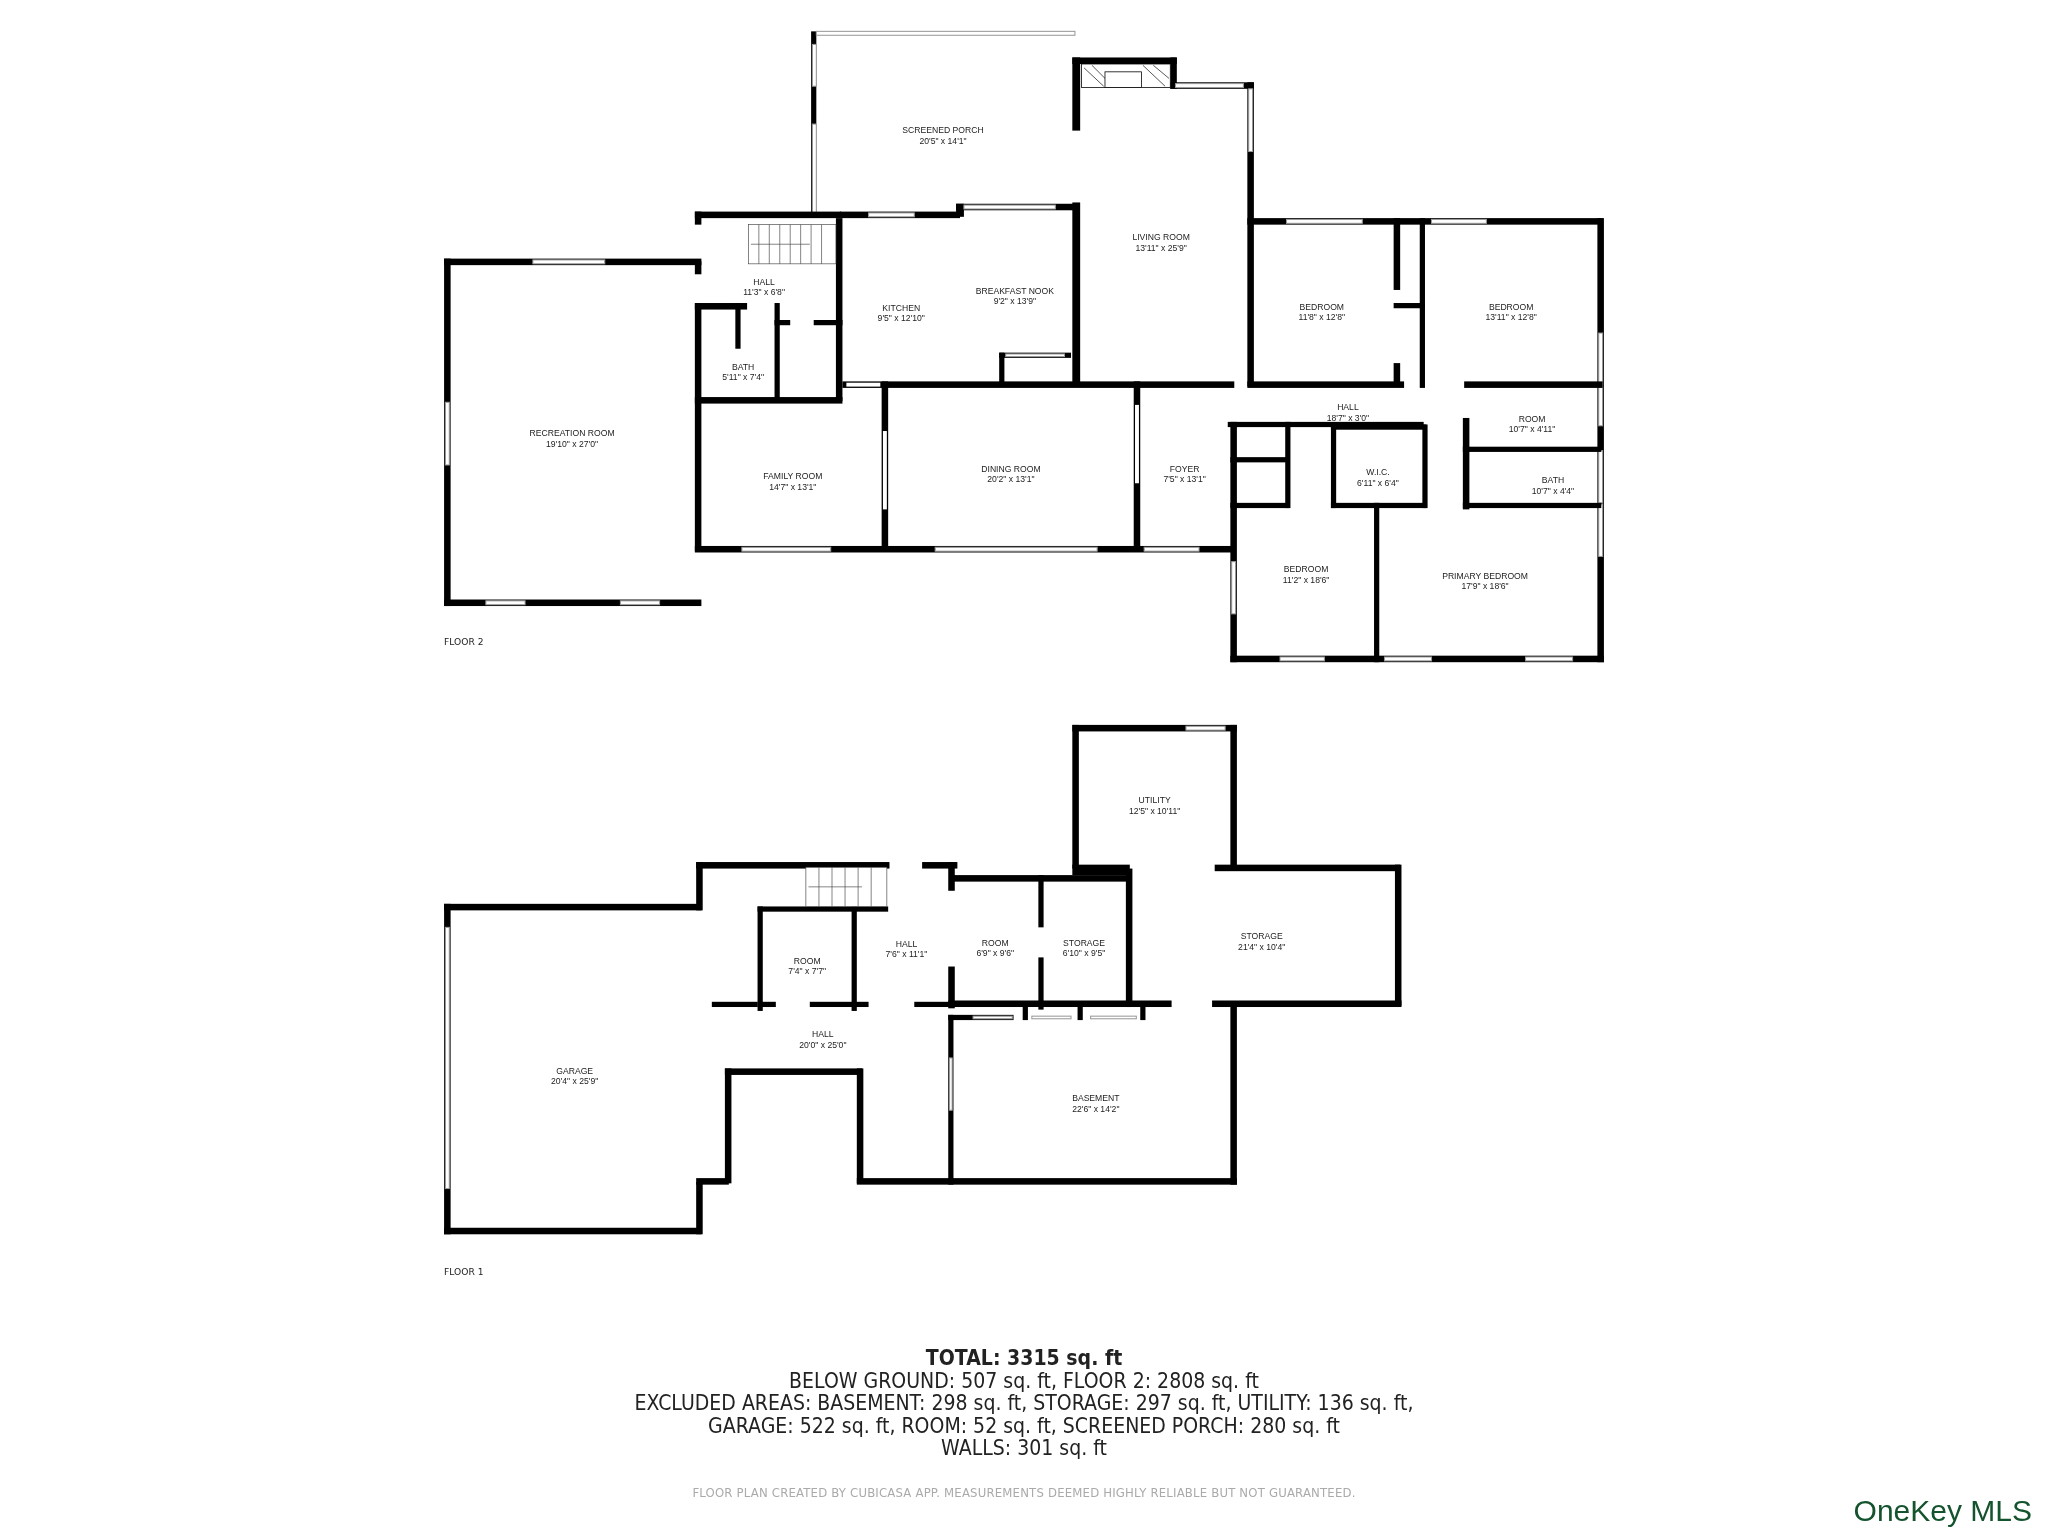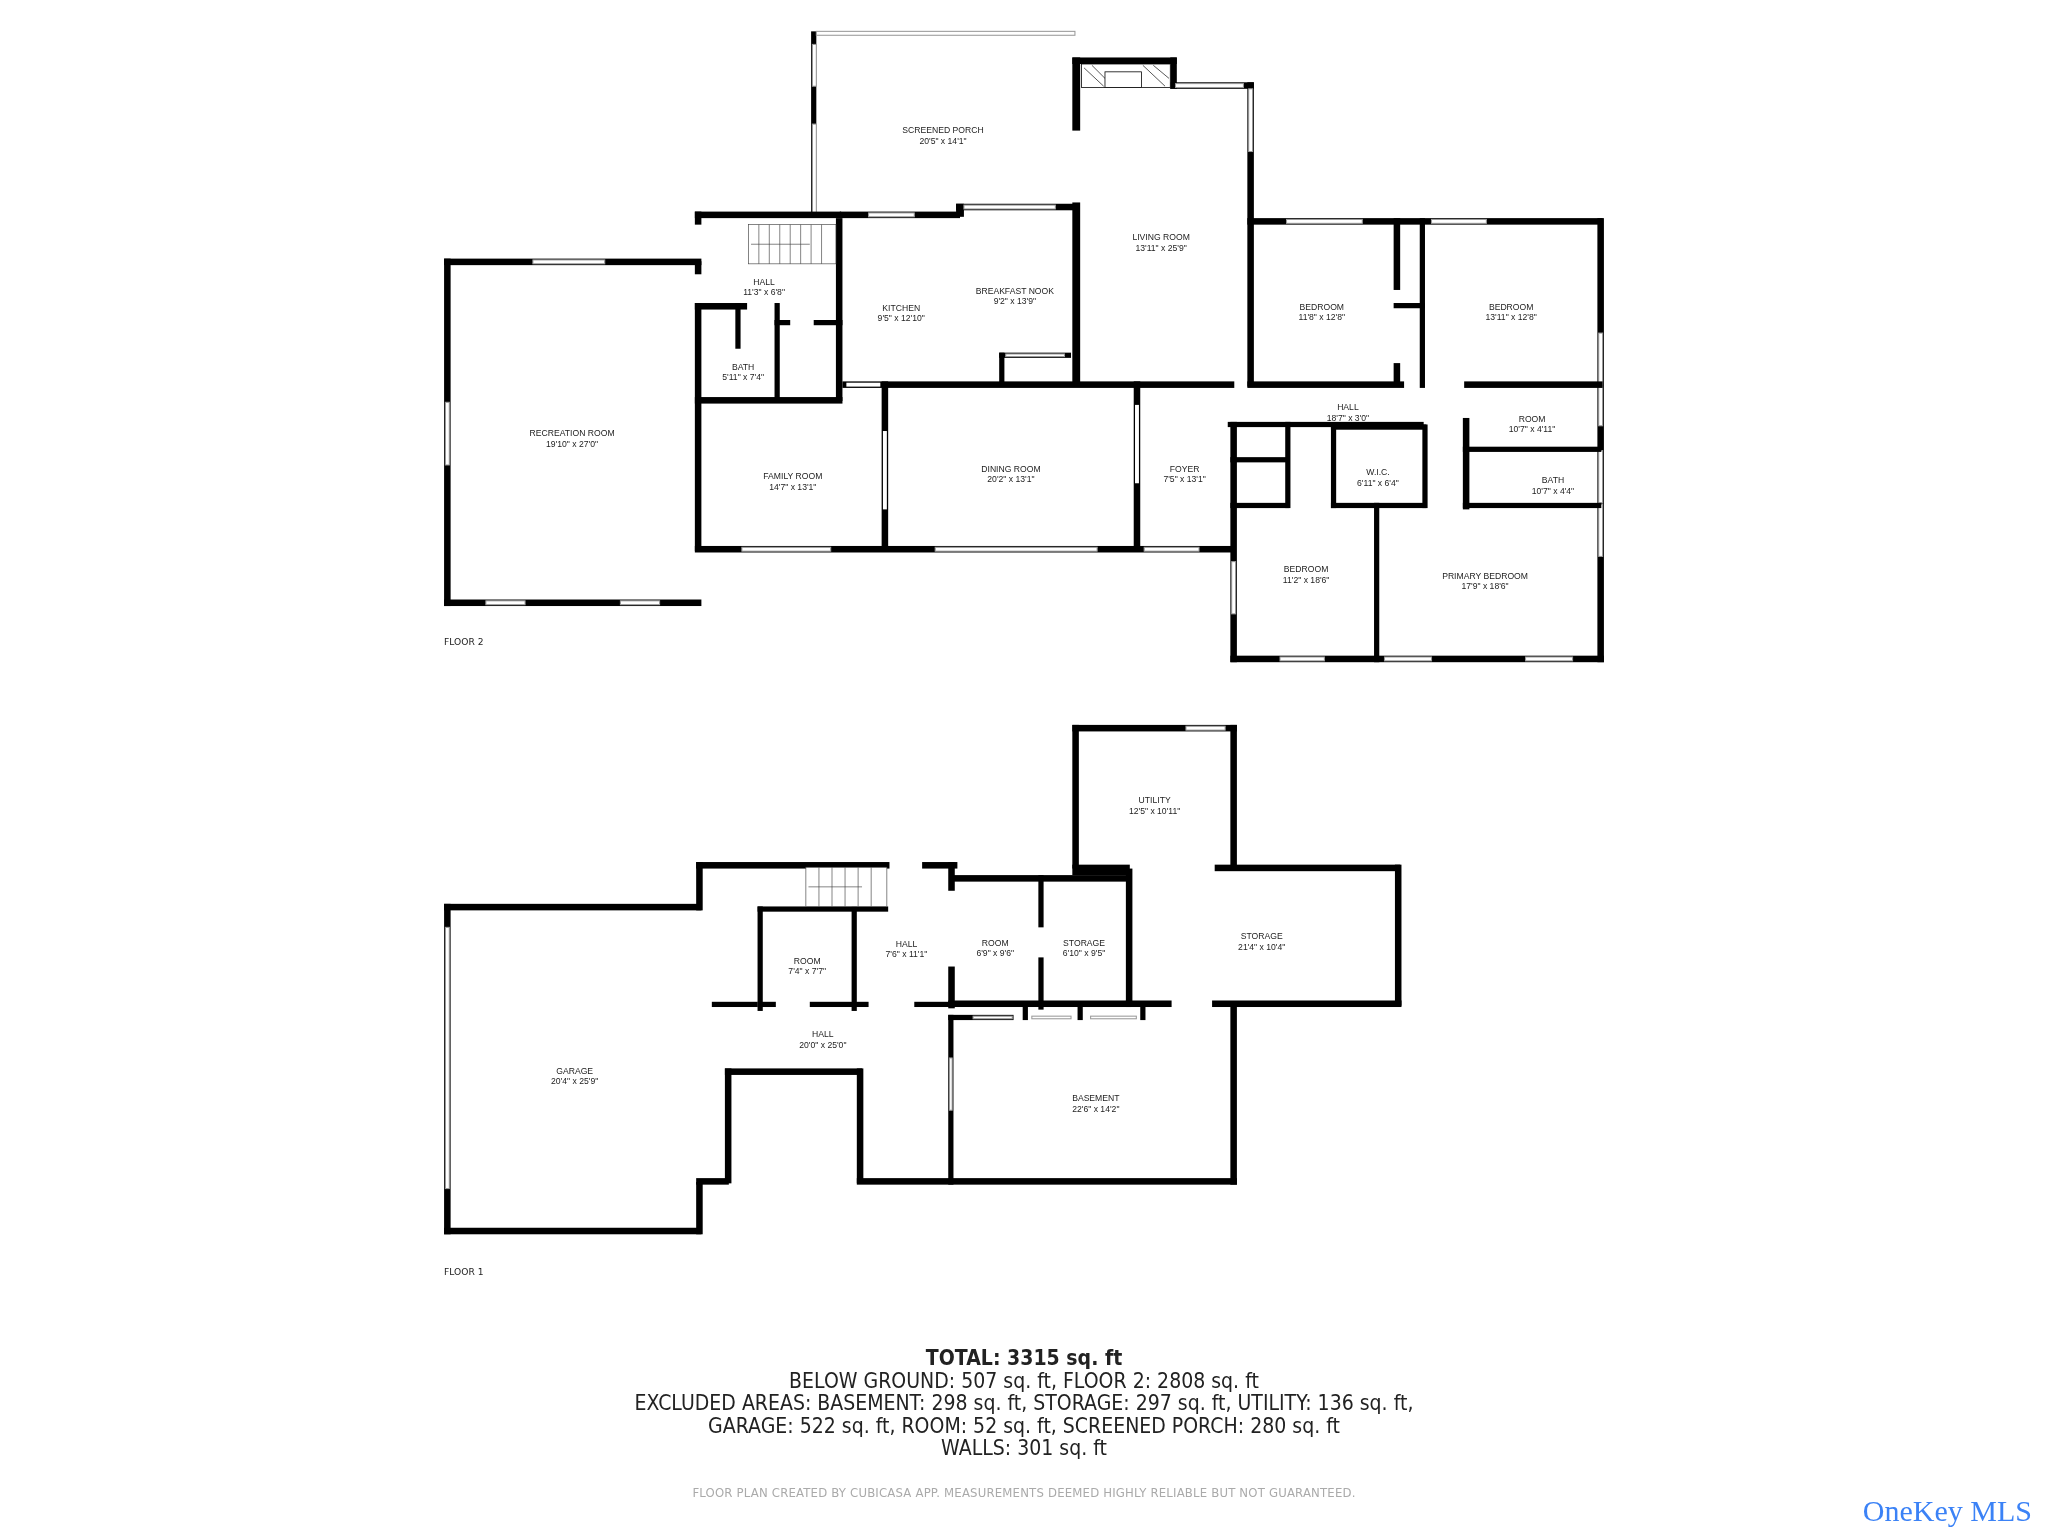--- a/index.html
+++ b/index.html
@@ -9,22 +9,22 @@
   .win { fill:#fff; stroke:#999; stroke-width:0.8; }
   .open { fill:#fff; }
   .room-label { font-family:"Liberation Sans", sans-serif; font-size:6.6px; fill:#222; text-anchor:middle; }
   .floor-label { font-family:"DejaVu Sans", sans-serif; font-size:7px; fill:#222; }
   .summary { position:absolute; left:0; width:2048px; text-align:center; color:#222;
              font-family:"DejaVu Sans", sans-serif; transform:scaleX(0.86); transform-origin:center; }
   .summary .line { font-size:22px; line-height:22px; height:22.5px; white-space:nowrap; }
   .summary .total { font-weight:bold; }
   .disclaimer { position:absolute; top:1485px; left:0; width:2048px; text-align:center; color:#aaa; font-size:13px;
                 font-family:"DejaVu Sans", sans-serif; transform:scaleX(0.9); letter-spacing:0.2px; }
-  .watermark { position:absolute; right:16px; bottom:8px; font-family:Liberation Serif, serif;
-               font-size:30px; color:#3b82f6; }
+  .watermark { position:absolute; right:16px; bottom:8px; font-family:Liberation Sans, sans-serif;
+               font-size:30px; color:#14532d; }
 </style>
 </head>
 <body>
 
 <svg id="plan" viewBox="0 0 1568 1176" xmlns="http://www.w3.org/2000/svg">
 
   <g>
 
     <g>
       <rect class="wall" x="621" y="24" width="4" height="140"></rect>

